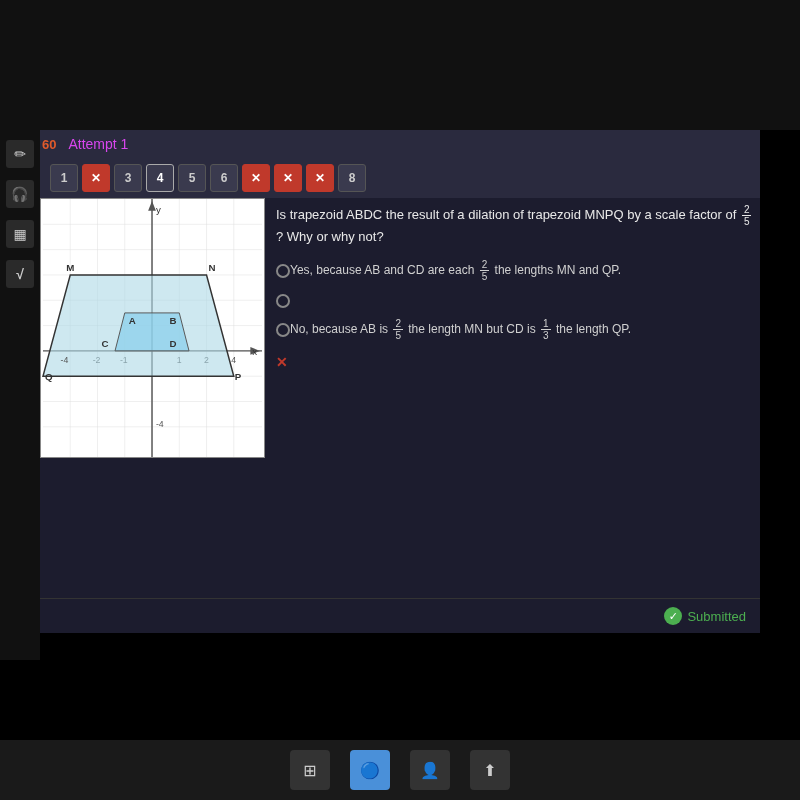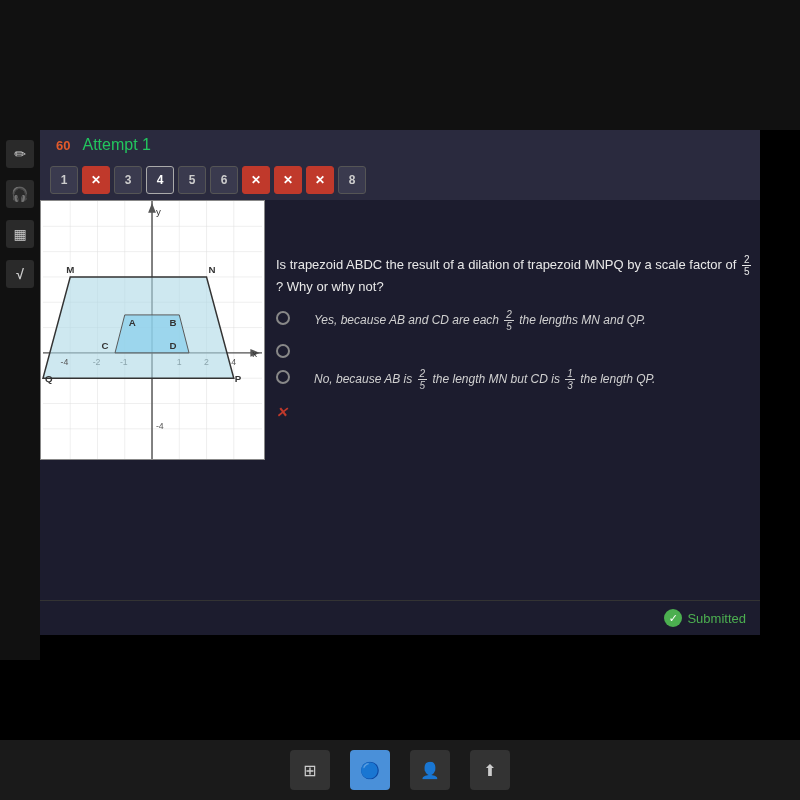--- a/index.html
+++ b/index.html
@@ -7,36 +7,36 @@
       background: #000;
       width: 800px;
       height: 800px;
       overflow: hidden;
       font-family: Arial, sans-serif;
       position: relative;
     }
 
     .top-bar {
       background: #2a2a3e;
-      padding: 6px 16px;
+      padding: 6px 2px;
       display: flex;
       align-items: center;
       gap: 8px;
     }
 
     .attempt-label {
       color: #e05a2b;
       font-size: 13px;
       font-weight: bold;
       margin-right: 4px;
     }
 
     .attempt-text {
-      color: #22c55e;
-      font-size: 16px;
+      color: #d946ef;
+      font-size: 14px;
     }
 
     .nav-buttons {
       display: flex;
       align-items: center;
       gap: 4px;
       padding: 6px 10px;
       background: #2a2a3e;
     }
 
@@ -89,44 +89,42 @@
     .graph-svg {
       width: 100%;
       height: 100%;
     }
 
     .right-panel {
       flex: 1;
       color: #e0e0e0;
       font-size: 13px;
       padding: 6px;
-      margin-top: 48px;
     }
 
     .question-text {
       margin-bottom: 12px;
       line-height: 1.5;
       font-size: 13px;
       color: #e8e8e8;
     }
 
     .options {
       display: flex;
       flex-direction: column;
       gap: 10px;
     }
 
     .option {
       display: flex;
-      align-items: flex-start;
-      gap: 24px;
+      align-items: center;
+      gap: 0;
       font-size: 12px;
       line-height: 1.5;
       color: #d0d0d0;
-      font-style: italic;
     }
 
     .option-radio {
       width: 14px;
       height: 14px;
       border-radius: 50%;
       border: 2px solid #888;
       flex-shrink: 0;
       margin-top: 2px;
       background: transparent;

